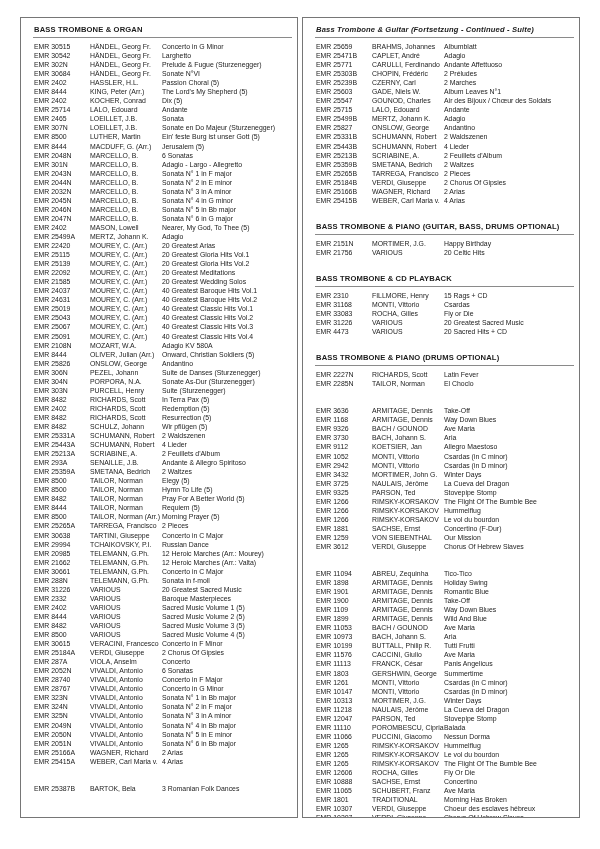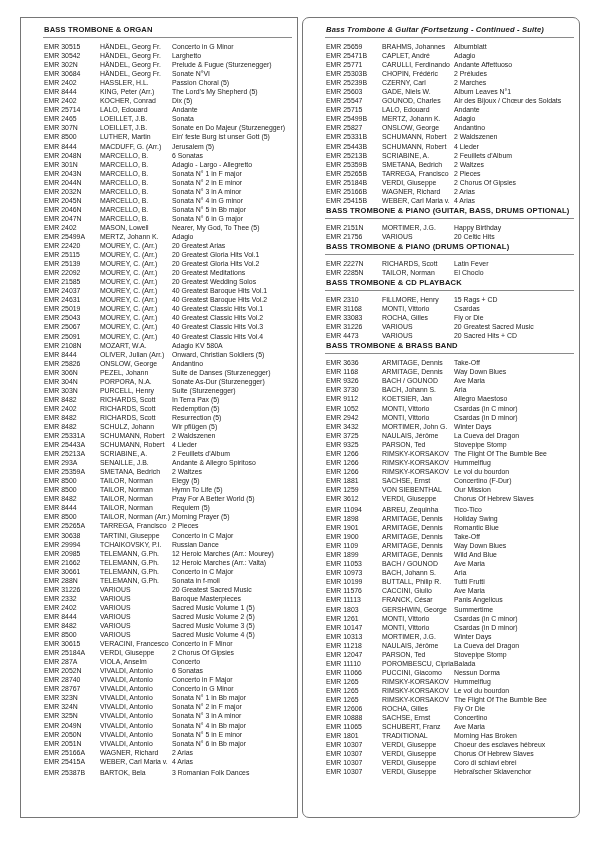--- a/index.html
+++ b/index.html
@@ -4,25 +4,25 @@
 <style>
   html,body{margin:0;padding:0;}
   body{
     width:600px;height:849px;background:#ffffff;position:relative;
     font-family:"Liberation Sans", sans-serif;color:#222;
     -webkit-font-smoothing:antialiased;
   }
   .colbox{
     position:absolute;top:17px;height:801px;width:278px;
     border:1px solid #767676;box-sizing:border-box;
-    padding:6px 5px 4px 22px;overflow:hidden;background:#fff;
+    padding:6px 5px 4px 12px;overflow:hidden;background:#fff;
   }
   #col-0{left:20px;}
-  #col-1{left:302px;border-radius:7px;}
-  .section{margin-top:0;}
+  #col-1{left:302px;}
+  .section{margin-top:16px;}
   .section:first-child{margin-top:0;}
   .section-title{
     font-size:7.6px;font-weight:bold;margin:0 0 2px 0;
     padding:1px 0 3px 1px;border-bottom:1px solid #8a8a8a;
     letter-spacing:0.15px;color:#1c1c1c;
   }
   .section-title.italic{font-style:italic;}
   .rows{padding-top:2px;}
   .row{
     display:grid;grid-template-columns:57px 72px 1fr;
@@ -656,73 +656,72 @@
 
   <div class="row">
     <span class="c-ref">EMR 21756</span>
     <span class="c-composer">VARIOUS</span>
     <span class="c-title">20 Celtic Hits</span>
   </div>
 </div>
   </section>
 
   <section class="section">
+    <h2 class="section-title">BASS TROMBONE &amp; CD PLAYBACK</h2>
+    <div class="rows">
+  <div class="row">
+    <span class="c-ref">EMR 2310</span>
+    <span class="c-composer">FILLMORE, Henry</span>
+    <span class="c-title">15 Rags + CD</span>
+  </div>
+
+  <div class="row">
+    <span class="c-ref">EMR 31168</span>
+    <span class="c-composer">MONTI, Vittorio</span>
+    <span class="c-title">Csardas</span>
+  </div>
+
+  <div class="row">
+    <span class="c-ref">EMR 33083</span>
+    <span class="c-composer">ROCHA, Gilles</span>
+    <span class="c-title">Fly or Die</span>
+  </div>
+
+  <div class="row">
+    <span class="c-ref">EMR 31226</span>
+    <span class="c-composer">VARIOUS</span>
+    <span class="c-title">20 Greatest Sacred Music</span>
+  </div>
+
+  <div class="row">
+    <span class="c-ref">EMR 4473</span>
+    <span class="c-composer">VARIOUS</span>
+    <span class="c-title">20 Sacred Hits + CD</span>
+  </div>
+</div>
+  </section>
+
+  <section class="section">
     <h2 class="section-title">BASS TROMBONE &amp; PIANO (DRUMS OPTIONAL)</h2>
     <div class="rows">
   <div class="row">
     <span class="c-ref">EMR 2227N</span>
     <span class="c-composer">RICHARDS, Scott</span>
     <span class="c-title">Latin Fever</span>
   </div>
 
   <div class="row">
     <span class="c-ref">EMR 2285N</span>
     <span class="c-composer">TAILOR, Norman</span>
     <span class="c-title">El Choclo</span>
   </div>
 </div>
   </section>
 
   <section class="section">
-    <h2 class="section-title">BASS TROMBONE &amp; CD PLAYBACK</h2>
-    <div class="rows">
-  <div class="row">
-    <span class="c-ref">EMR 2310</span>
-    <span class="c-composer">FILLMORE, Henry</span>
-    <span class="c-title">15 Rags + CD</span>
-  </div>
-
-  <div class="row">
-    <span class="c-ref">EMR 31168</span>
-    <span class="c-composer">MONTI, Vittorio</span>
-    <span class="c-title">Csardas</span>
-  </div>
-
-  <div class="row">
-    <span class="c-ref">EMR 33083</span>
-    <span class="c-composer">ROCHA, Gilles</span>
-    <span class="c-title">Fly or Die</span>
-  </div>
-
-  <div class="row">
-    <span class="c-ref">EMR 31226</span>
-    <span class="c-composer">VARIOUS</span>
-    <span class="c-title">20 Greatest Sacred Music</span>
-  </div>
-
-  <div class="row">
-    <span class="c-ref">EMR 4473</span>
-    <span class="c-composer">VARIOUS</span>
-    <span class="c-title">20 Sacred Hits + CD</span>
-  </div>
-</div>
-  </section>
-
-  <section class="section">
-    <h2 class="section-title">BASS TROMBONE &amp; BRASS BAND</h2>
     <div class="rows">
   <div class="row">
     <span class="c-ref">EMR 3636</span>
     <span class="c-composer">ARMITAGE, Dennis</span>
     <span class="c-title">Take-Off</span>
   </div>
 
   <div class="row">
     <span class="c-ref">EMR 1168</span>
     <span class="c-composer">ARMITAGE, Dennis</span>

